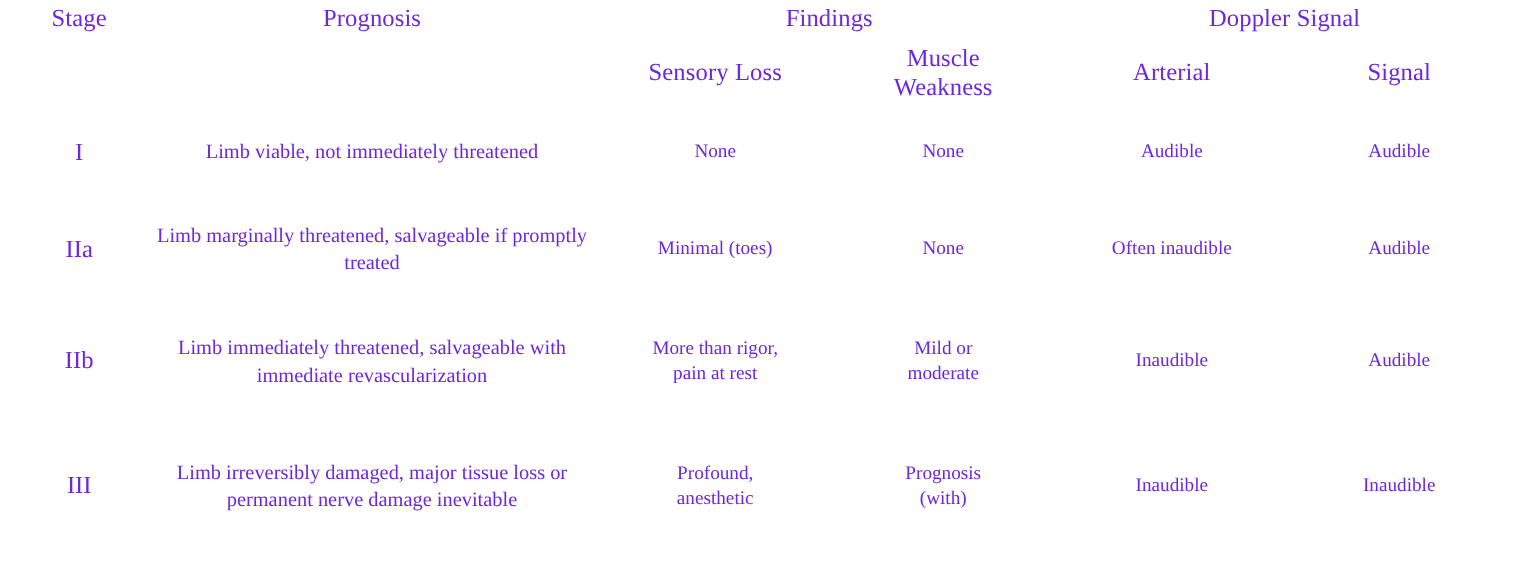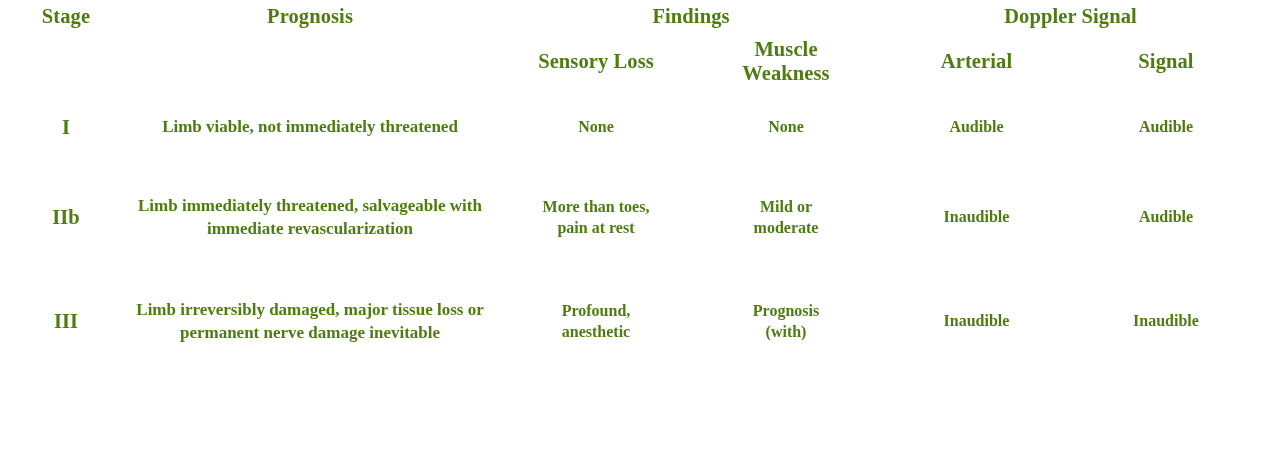--- a/index.html
+++ b/index.html
@@ -30,22 +30,22 @@
     table-layout: fixed;
     margin: 0;
   }
 
   table.booktabs td,
   table.booktabs th {
     border: 0;
     padding: 0;
     vertical-align: middle;
     text-align: center;
-    font-weight: bold;
-    color: #4d7c0f;
+    font-weight: normal;
+    color: #6d28d9;
   }
 
   
   .rule-top        { border-top: 2.6px solid #000000; }
   .rule-bottom     { border-bottom: 2.6px solid #000000; }
   .rule-mid        { border-bottom: 1.15px solid #000000; }
   .rule-mid-thin   { border-bottom: 1.15px solid #000000; }
 
   
   .hdr-group,
@@ -123,26 +123,34 @@
 
       <tr class="data-row data-row-1">
         <td class="rule-mid-thin body-cell cell-stage">I</td>
         <td class="rule-mid-thin body-cell cell-prog">Limb viable, not immediately threatened</td>
         <td class="rule-mid-thin body-cell">None</td>
         <td class="rule-mid-thin body-cell">None</td>
         <td class="rule-mid-thin body-cell">Audible</td>
         <td class="rule-mid-thin body-cell">Audible</td>
       </tr>
 
+      <tr class="data-row data-row-2">
+        <td class="rule-mid-thin body-cell cell-stage">IIa</td>
+        <td class="rule-mid-thin body-cell cell-prog">Limb marginally threatened, salvageable if promptly treated</td>
+        <td class="rule-mid-thin body-cell">Minimal (toes)</td>
+        <td class="rule-mid-thin body-cell">None</td>
+        <td class="rule-mid-thin body-cell">Often inaudible</td>
+        <td class="rule-mid-thin body-cell">Audible</td>
+      </tr>
 
       <tr class="data-row data-row-3">
         <td class="rule-mid-thin body-cell cell-stage">IIb</td>
         <td class="rule-mid-thin body-cell cell-prog">Limb immediately threatened, salvageable with immediate revascularization</td>
         <td class="rule-mid-thin body-cell">
-          <span class="nowrapline">More than toes,</span>
+          <span class="nowrapline">More than rigor,</span>
           <span class="nowrapline">pain at rest</span>
         </td>
         <td class="rule-mid-thin body-cell">
           <span class="nowrapline">Mild or</span>
           <span class="nowrapline">moderate</span>
         </td>
         <td class="rule-mid-thin body-cell">Inaudible</td>
         <td class="rule-mid-thin body-cell">Audible</td>
       </tr>
 

